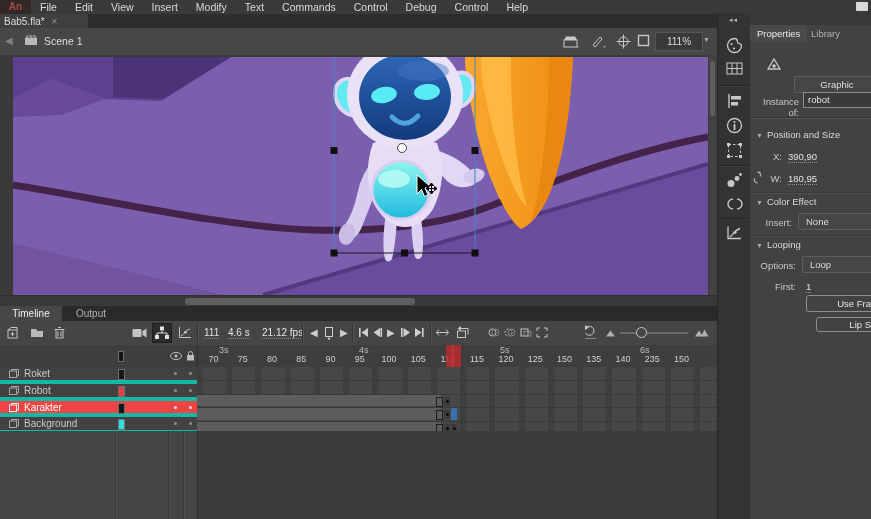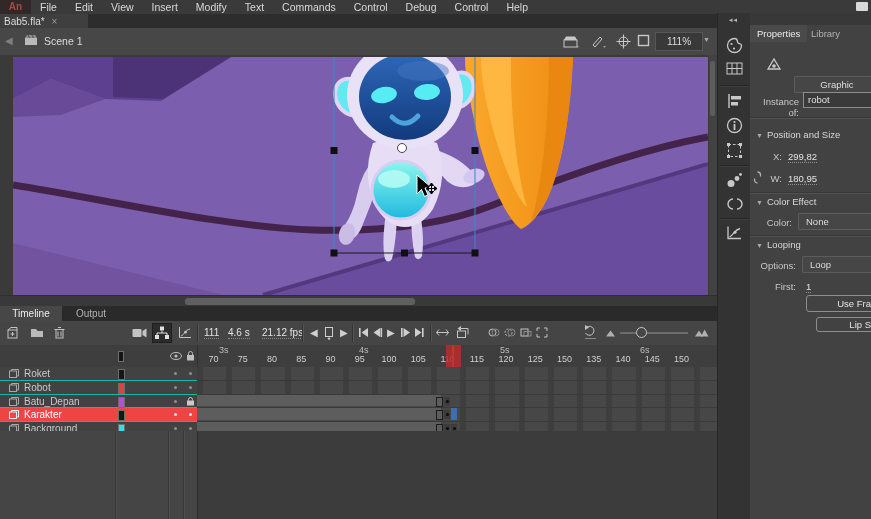--- a/index.html
+++ b/index.html
@@ -45,21 +45,21 @@
   
   #ruler{left:0;top:39px;width:717px;height:22px;background:#3e3e3e;border-bottom:1px solid #2f2f2f;}
   #ruler-left{left:0;top:0;width:197px;height:22px;background:#3e3e3e;border-right:1px solid #2f2f2f;}
   #frames-ruler{left:197px;top:0;width:520px;height:22px;}
   .sec-label{position:absolute;top:0;font-size:9px;color:#bdbdbd;}
   #frame-nums{position:absolute;left:2px;top:9px;display:flex;align-items:flex-end;}
   #frame-nums span{width:29.25px;text-align:center;font-size:9px;color:#cfcfcf;}
   #ruler-marker{left:249px;top:0;width:15px;height:22px;background:rgba(186,44,44,0.85);}
   #playhead{left:452px;top:39px;width:2px;height:86px;background:#c03434;}
   
-  .lrow{position:relative;width:197px;height:12.8px;background:#424242;border-bottom:1px solid #14b8a6;}
+  .lrow{position:relative;width:197px;height:12.8px;background:#424242;border-bottom:4px solid #14b8a6;}
   .lrow.sel{background:#ef4444;}
   .lname{position:absolute;left:24px;top:1px;font-size:10px;color:#c9c9c9;}
   .sel .lname{color:#fff;}
   .licon{position:absolute;left:9px;top:2px;}
   .swatch{position:absolute;left:118px;top:2px;width:5px;height:9px;border:1px solid #6e6e6e;}
   .vdot{position:absolute;top:5px;width:3px;height:3px;border-radius:50%;background:#8f8f8f;}
   .sel .vdot{background:#cfe3ff;}
   .frow{position:relative;width:520px;height:12.8px;border-bottom:1px solid #3a3a3a;
         background:repeating-linear-gradient(90deg,#3e3e3e 0 5.85px,#474747 5.85px 29.25px);}
   .fspan{position:absolute;left:0;top:0;width:244px;height:11.8px;background:#5d5d5d;border-bottom:1px solid #4a4a4a;}
@@ -417,21 +417,21 @@
             <span>95</span>
           <span>100</span>
             <span>105</span>
           <span>110</span>
             <span>115</span>
           <span>120</span>
             <span>125</span>
           <span>150</span>
             <span>135</span>
           <span>140</span>
-            <span>145</span>
+            <span>235</span>
           <span>150</span>
         </div>
         <div id="ruler-marker" class="abs"></div>
       </div>
     </div>
     <div id="playhead" class="abs"></div>
 
     <div class="abs" style="left:0;top:61px;">
 
       <div class="lrow">
@@ -453,37 +453,20 @@
               <rect x="0.5" y="2" width="7" height="6.5" fill="none" stroke="#a8a8a8"></rect>
               <path d="M2.5,2 v-1.5 h7 v6.5 h-2" fill="none" stroke="#a8a8a8"></path>
             </svg>
           </span>
         <span class="lname">Robot</span>
         <div class="swatch" style="background:#e04040;"></div>
         <div class="vdot" style="left:174px;"></div>
         <div class="vdot" style="left:189px;"></div>
       </div>
 
-      <div class="lrow">
-        <span class="licon">
-            <svg width="10" height="9">
-              <rect x="0.5" y="2" width="7" height="6.5" fill="none" stroke="#a8a8a8"></rect>
-              <path d="M2.5,2 v-1.5 h7 v6.5 h-2" fill="none" stroke="#a8a8a8"></path>
-            </svg>
-          </span>
-        <span class="lname">Batu_Depan</span>
-        <div class="swatch" style="background:#b052d8;"></div>
-        <div class="vdot" style="left:174px;"></div>
-        <span class="abs" style="left:186px;top:2px;">
-          <svg width="9" height="9">
-              <rect x="1" y="3.5" width="7" height="5" fill="#c9c9c9"></rect>
-              <path d="M2.5,3.5 v-1 a2,2 0 0,1 4,0 v1" fill="none" stroke="#c9c9c9"></path>
-            </svg>
-        </span>
-      </div>
 
       <div class="lrow sel">
         <span class="licon">
             <svg width="10" height="9">
               <rect x="0.5" y="2" width="7" height="6.5" fill="none" stroke="#e3edff"></rect>
               <path d="M2.5,2 v-1.5 h7 v6.5 h-2" fill="none" stroke="#e3edff"></path>
             </svg>
           </span>
         <span class="lname">Karakter</span>
         <div class="swatch" style="background:#161616;"></div>
@@ -611,32 +594,32 @@
         </svg>
     </span>
     <div class="dropdown" style="left:44px;top:63px;width:76px;text-align:center;padding-left:4px;">Graphic</div>
 
     <span class="plabel" style="left:0px;top:83px;width:49px;">Instance of:</span>
     <div class="abs" style="left:53px;top:79px;width:68px;height:14px;background:#3a3a3a;border:1px solid #8d8d8d;color:#e0e0e0;font-size:9.5px;line-height:14px;padding-left:4px;">robot</div>
 
     <div class="pdiv" style="top:104px;"></div>
     <div class="sect-head" style="top:116px;"><span class="tri">▼</span><span>Position and Size</span></div>
     <span class="plabel" style="left:0px;top:138px;width:32px;">X:</span>
-    <span class="pvalue" style="left:38px;top:138px;">299,82</span>
+    <span class="pvalue" style="left:38px;top:138px;">390,90</span>
     <span class="abs" style="left:2px;top:158px;">
       <svg width="11" height="13">
           <path d="M5.5,1 a3,3 0 0,1 3,3 v1.5 M5.5,12 a3,3 0 0,1 -3,-3 v-1.5" fill="none" stroke="#b0b0b0" stroke-width="1.3"></path>
         </svg>
     </span>
     <span class="plabel" style="left:0px;top:160px;width:32px;">W:</span>
     <span class="pvalue" style="left:38px;top:160px;">180,95</span>
 
     <div class="pdiv" style="top:179px;"></div>
     <div class="sect-head" style="top:183px;"><span class="tri">▼</span><span>Color Effect</span></div>
-    <span class="plabel" style="left:0px;top:204px;width:42px;">Color:</span>
+    <span class="plabel" style="left:0px;top:204px;width:42px;">Insert:</span>
     <div class="dropdown" style="left:48px;top:200px;width:66px;">None</div>
 
     <div class="pdiv" style="top:222px;"></div>
     <div class="sect-head" style="top:226px;"><span class="tri">▼</span><span>Looping</span></div>
     <span class="plabel" style="left:0px;top:247px;width:46px;">Options:</span>
     <div class="dropdown" style="left:52px;top:243px;width:62px;">Loop</div>
     <span class="plabel" style="left:0px;top:268px;width:46px;">First:</span>
     <span class="pvalue" style="left:56px;top:268px;">1</span>
 
     <div class="pbtn" style="left:56px;top:282px;width:64px;height:15px;line-height:15px;text-align:right;padding-right:4px;">Use Fra</div>

